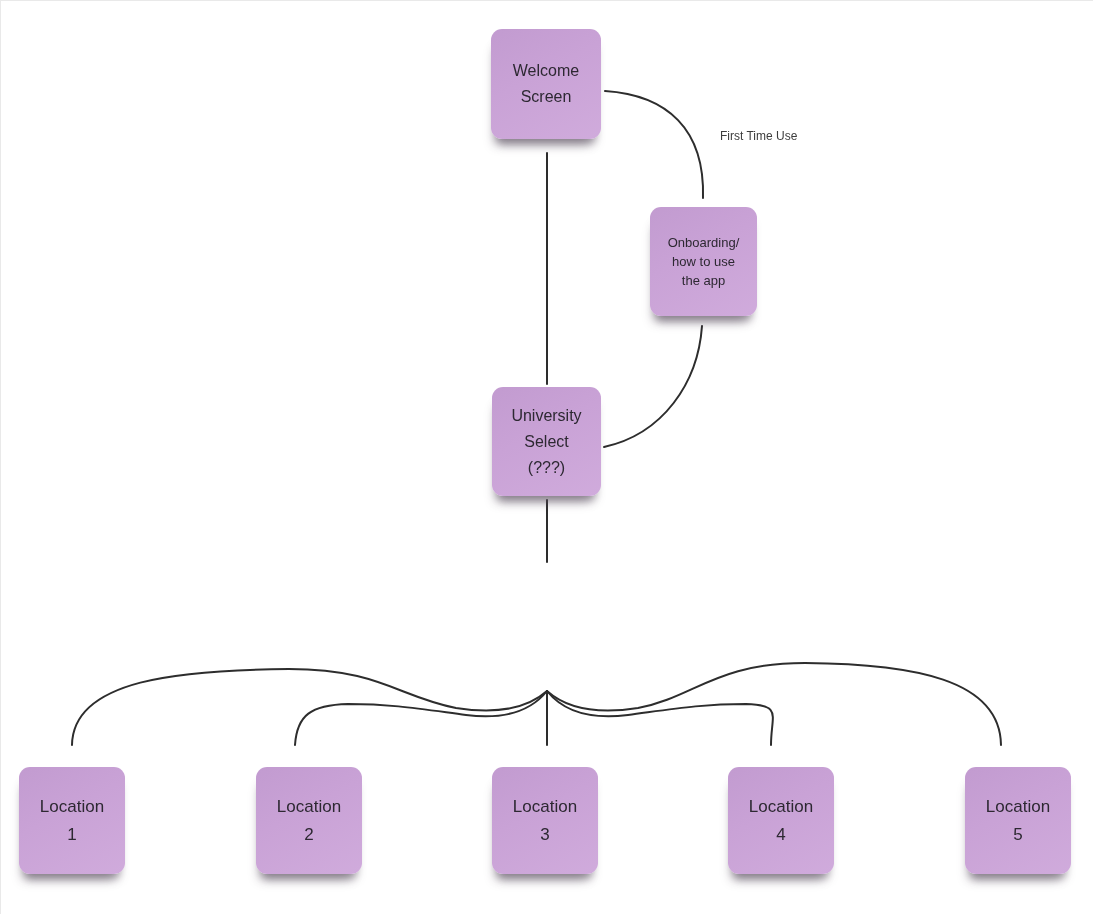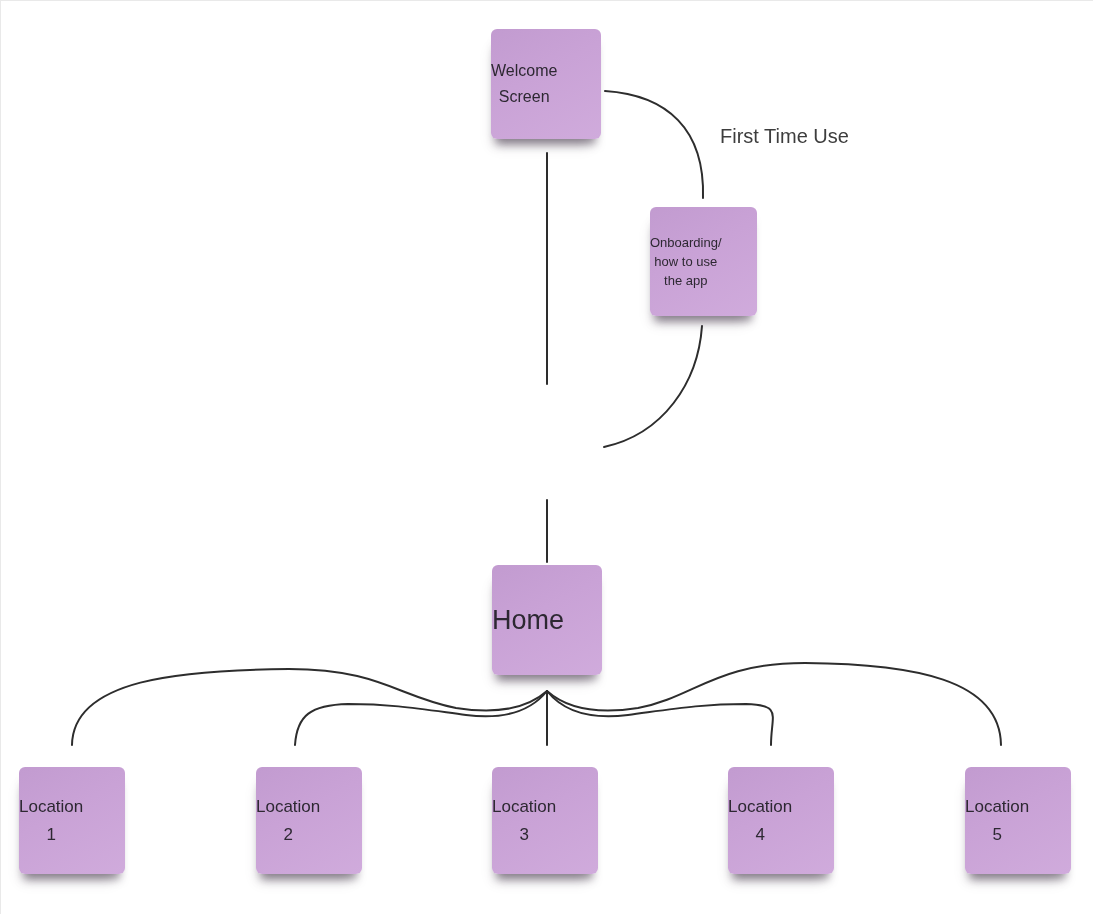--- a/index.html
+++ b/index.html
@@ -32,24 +32,24 @@
   }
   .wires path{
     fill:none;
     stroke:var(--connector);
     stroke-width:2;
     stroke-linecap:round;
     stroke-linejoin:round;
   }
   .note{
     position:absolute;
-    display:flex;align-items:center;
+    display:flex;align-items:center;justify-content:center;
     background:linear-gradient(152deg, var(--note-fill-dark) 0%, var(--note-fill) 42%, var(--note-fill-light) 100%);
     box-shadow:0 10px 8px -5px rgba(84,72,90,.55), -4px 13px 12px -8px rgba(84,72,90,.38);
-    border-radius:6px;
+    border-radius:11px;
   }
   .note-text{
     white-space:pre-line;
     text-align:center;
     color:var(--note-text);
     font-size:16px;
     line-height:26px;
   }
   .note-welcome{left:490px;top:28px;width:110px;height:110px;}
   .note-onboarding{left:649px;top:206px;width:107px;height:109px;}
@@ -61,21 +61,21 @@
   .note-location .note-text{font-size:17px;line-height:28px;}
   .note-loc1{left:18px;}
   .note-loc2{left:255px;}
   .note-loc3{left:491px;}
   .note-loc4{left:727px;}
   .note-loc5{left:964px;}
   .canvas-label{
     position:absolute;
     left:719px;top:126px;
     color:var(--label-text);
-    font-size:20px;
+    font-size:12px;
     line-height:19px;
     text-align:center;
   }
 </style>
 </head>
 <body>
 
 <div class="board">
 
   <svg class="wires" viewBox="0 0 1093 914" xmlns="http://www.w3.org/2000/svg">
@@ -96,24 +96,26 @@
   </div>
 
   <div class="canvas-label">First Time Use</div>
 
   <div class="note note-onboarding">
     <span class="note-text">Onboarding/
 how to use
 the app</span>
   </div>
 
+  <div class="note note-university">
+    <span class="note-text">University
+Select
+(???)</span>
+  </div>
 
-  <div class="note note-home">
-    <span class="note-text">Home</span>
-  </div>
 
   <div class="note note-location note-loc1">
     <span class="note-text">Location
 1</span>
   </div>
 
   <div class="note note-location note-loc2">
     <span class="note-text">Location
 2</span>
   </div>

